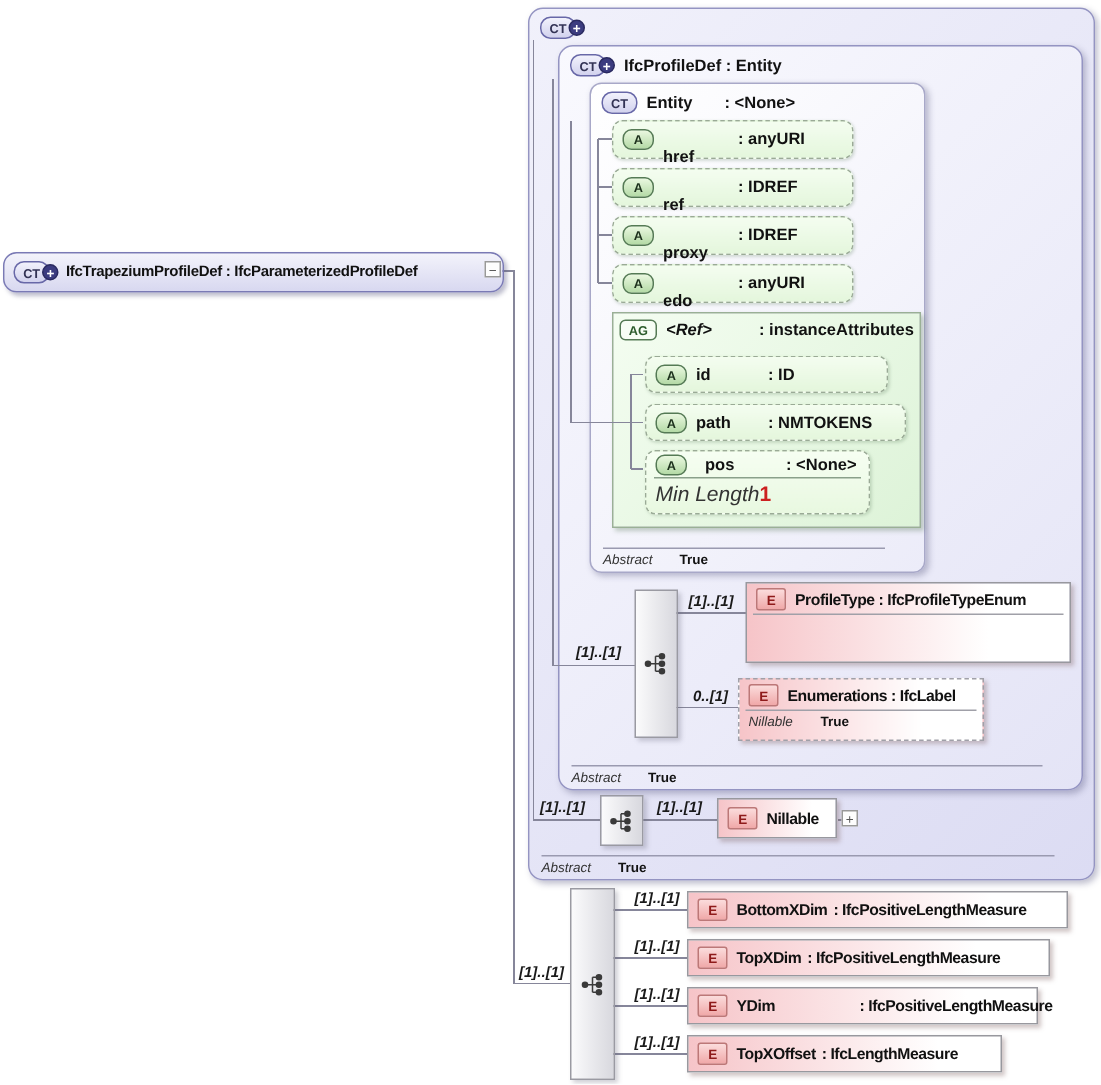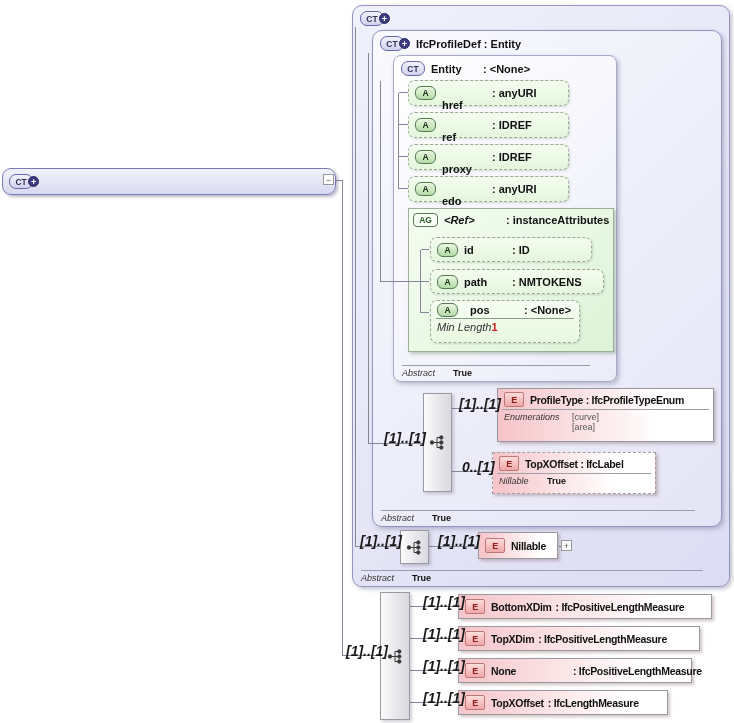--- a/index.html
+++ b/index.html
@@ -59,42 +59,42 @@
   .enum-vals{color:#555;line-height:10px;}
   .red{color:#cc2020;font-weight:bold;}
 
   
   .attr-block{position:absolute;border:1px dashed #9aaa96;border-radius:7px;
         background:linear-gradient(180deg,#f6fef2 0%,#e8f8e0 100%);
         box-shadow:1px 1px 2px rgba(100,130,100,.25);}
   .ab-head{display:flex;align-items:center;gap:6px;padding:2px 6px 1px 6px;font-size:11px;
            font-weight:bold;color:#111;white-space:nowrap;}
   .ab-rule{border-top:1px solid #8aa08a;margin:0 5px;}
-  .ab-facets{display:flex;padding:2px 6px;font-size:11px;align-items:baseline;}
+  .ab-facets{display:flex;padding:2px 6px;font-size:14px;align-items:baseline;}
 
   
   .seqbox{position:absolute;border:1px solid #9a9aa2;
           background:linear-gradient(90deg,#fbfbfc 0%,#d8d8de 100%);
           box-shadow:2px 2px 3px rgba(100,100,120,.3);
           display:flex;align-items:center;justify-content:center;}
 
   
   .rootbox{position:absolute;left:2px;top:168px;width:322px;height:25px;border-radius:9px;
            border:1px solid #7a7ab5;background:linear-gradient(180deg,#f3f3fb 0%,#d8d8f0 100%);
            box-shadow:2px 2px 3px rgba(90,90,130,.4);
            display:flex;align-items:center;gap:5px;padding:0 4px 0 6px;
            font-size:10px;letter-spacing:-0.2px;font-weight:bold;color:#111;white-space:nowrap;}
 
   
   .toggle{position:absolute;width:11px;height:11px;border:1px solid #999;background:#fdfdfd;
           font-size:9px;line-height:10px;text-align:center;color:#555;box-sizing:border-box;
           cursor:pointer;}
 
   
-  .card{position:absolute;font-size:14px;font-style:italic;font-weight:bold;color:#1a1a1a;
+  .card{position:absolute;font-size:10px;font-style:italic;font-weight:bold;color:#1a1a1a;
         white-space:nowrap;}
 
   
   .ctwrap{display:inline-flex;align-items:center;flex:none;}
   .ict{display:inline-flex;align-items:center;justify-content:center;width:22px;height:13px;
        border:1px solid #6868a8;border-radius:7px;background:linear-gradient(180deg,#f2f2fc,#d2d2ee);
        font-size:8.5px;font-weight:bold;color:#333355;flex:none;}
   .ict-plus{display:inline-block;width:11px;height:11px;border-radius:50%;background:#3c3c80;
        border:1px solid #2a2a60;color:#fff;font-size:9px;line-height:10px;text-align:center;
        margin-left:-5px;box-sizing:border-box;flex:none;}
@@ -229,33 +229,26 @@
       </g>
     </svg>
   </div>
 
   <div class="elem-block" style="left:497px;top:388px;width:215px;height:52px;">
     <div class="eb-head">
       <span class="ie">E</span>
       <span>ProfileType : IfcProfileTypeEnum</span>
     </div>
     <div class="eb-rule"></div>
-    <div class="eb-facets">
-      <span class="facet-label fl68">Enumerations</span>
-      <span class="enum-vals">
-        <span style="display:block;">[curve]</span>
-        <span style="display:block;">[area]</span>
-      </span>
-    </div>
   </div>
 
   <div class="elem-block dashed" style="left:492px;top:452px;width:162px;height:40px;">
     <div class="eb-head">
       <span class="ie">E</span>
-      <span>TopXOffset : IfcLabel</span>
+      <span>Enumerations : IfcLabel</span>
     </div>
     <div class="eb-rule"></div>
     <div class="eb-facets">
       <span class="facet-label fl40">Nillable</span>
       <span class="facet-value" style="margin-left:8px;">True</span>
     </div>
   </div>
 
   <div class="seqbox" style="left:400px;top:530px;width:27px;height:32px;">
     <svg width="17" height="17" viewBox="0 0 17 17">
@@ -292,21 +285,21 @@
     <span>BottomXDim</span>
     <span style="margin-left:-2px;">: IfcPositiveLengthMeasure</span>
   </div>
   <div class="elem" style="left:458px;top:626px;width:242px;height:25px;box-sizing:border-box;">
     <span class="ie">E</span>
     <span>TopXDim</span>
     <span style="margin-left:-2px;">: IfcPositiveLengthMeasure</span>
   </div>
   <div class="elem" style="left:458px;top:658px;width:234px;height:25px;box-sizing:border-box;">
     <span class="ie">E</span>
-    <span class="ncol pad78">None</span>
+    <span class="ncol pad78">YDim</span>
     <span style="margin-left:-2px;">: IfcPositiveLengthMeasure</span>
   </div>
   <div class="elem" style="left:458px;top:690px;width:210px;height:25px;box-sizing:border-box;">
     <span class="ie">E</span>
     <span>TopXOffset</span>
     <span style="margin-left:-2px;">: IfcLengthMeasure</span>
   </div>
 
   <div class="card" style="left:384px;top:430px;">[1]..[1]</div>
   <div class="card" style="left:459px;top:396px;">[1]..[1]</div>
@@ -317,16 +310,17 @@
   <div class="card" style="left:423px;top:594px;">[1]..[1]</div>
   <div class="card" style="left:423px;top:626px;">[1]..[1]</div>
   <div class="card" style="left:423px;top:658px;">[1]..[1]</div>
   <div class="card" style="left:423px;top:690px;">[1]..[1]</div>
 
   <div class="rootbox">
     <span class="ctwrap">
         <span class="ict">CT</span>
         <span class="ict-plus">+</span>
       </span>
+    <span>IfcTrapeziumProfileDef : IfcParameterizedProfileDef</span>
   </div>
   <div class="toggle" style="left:323px;top:174px;">−</div>
 
 </div>
 
 </body></html>

